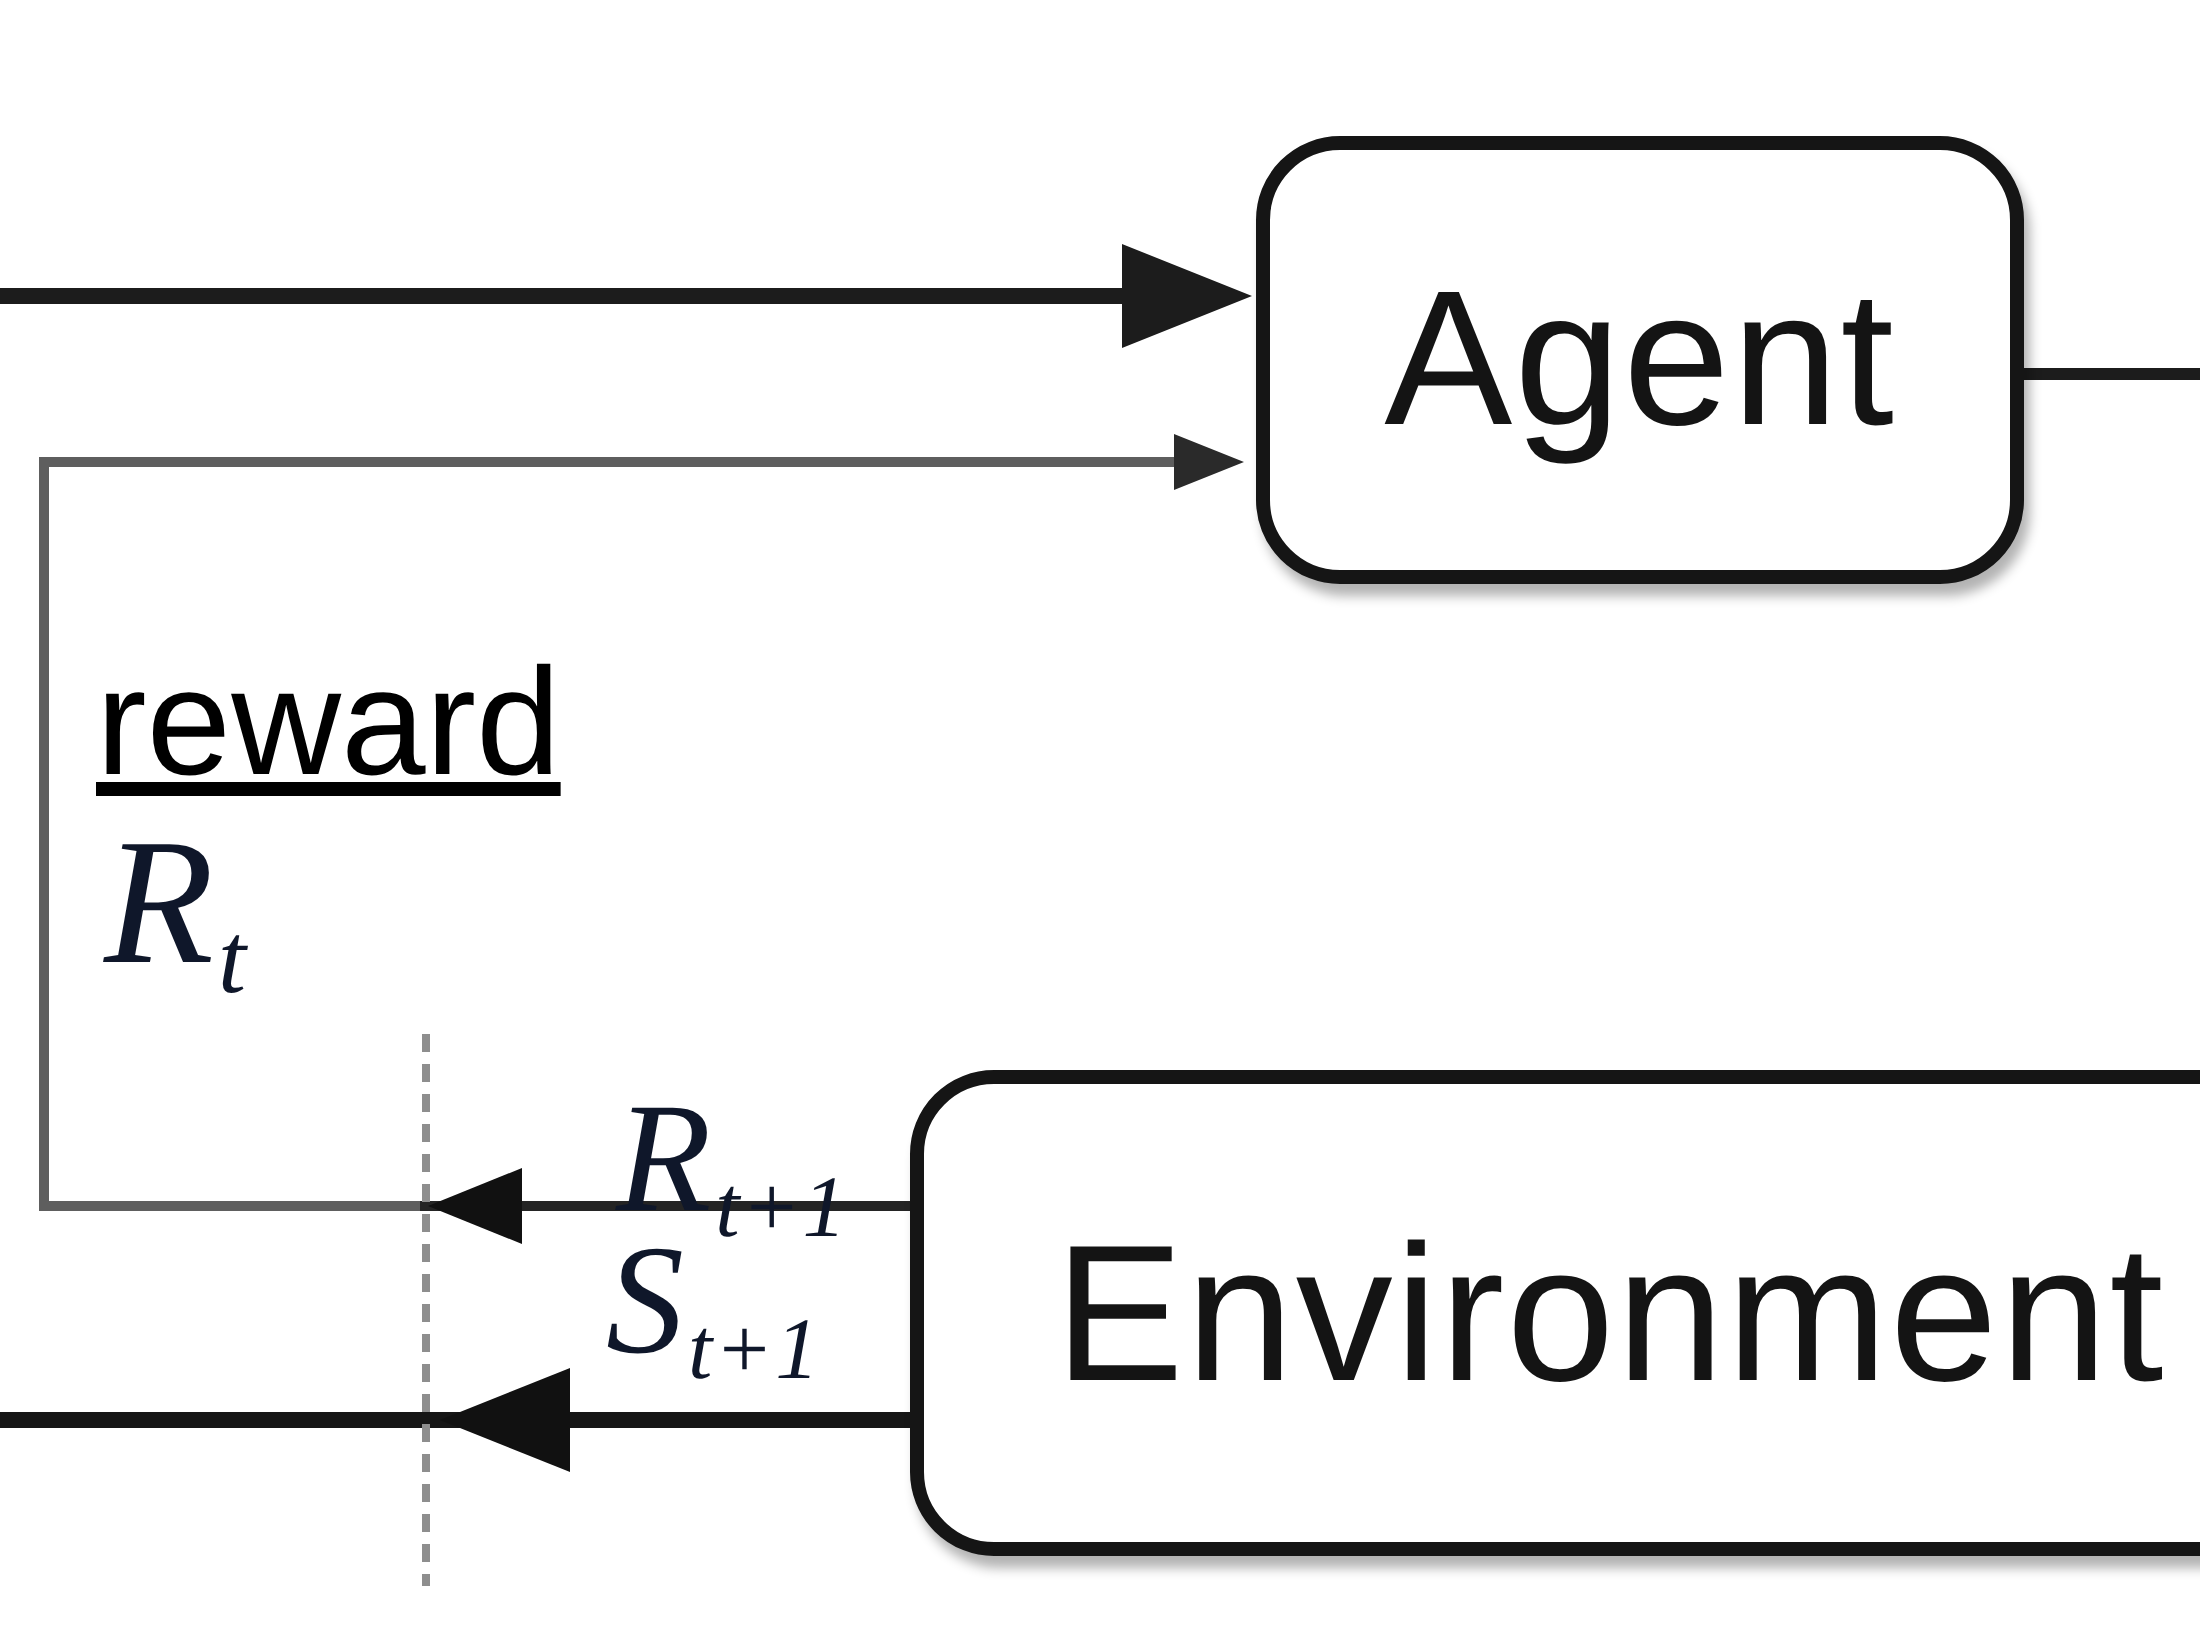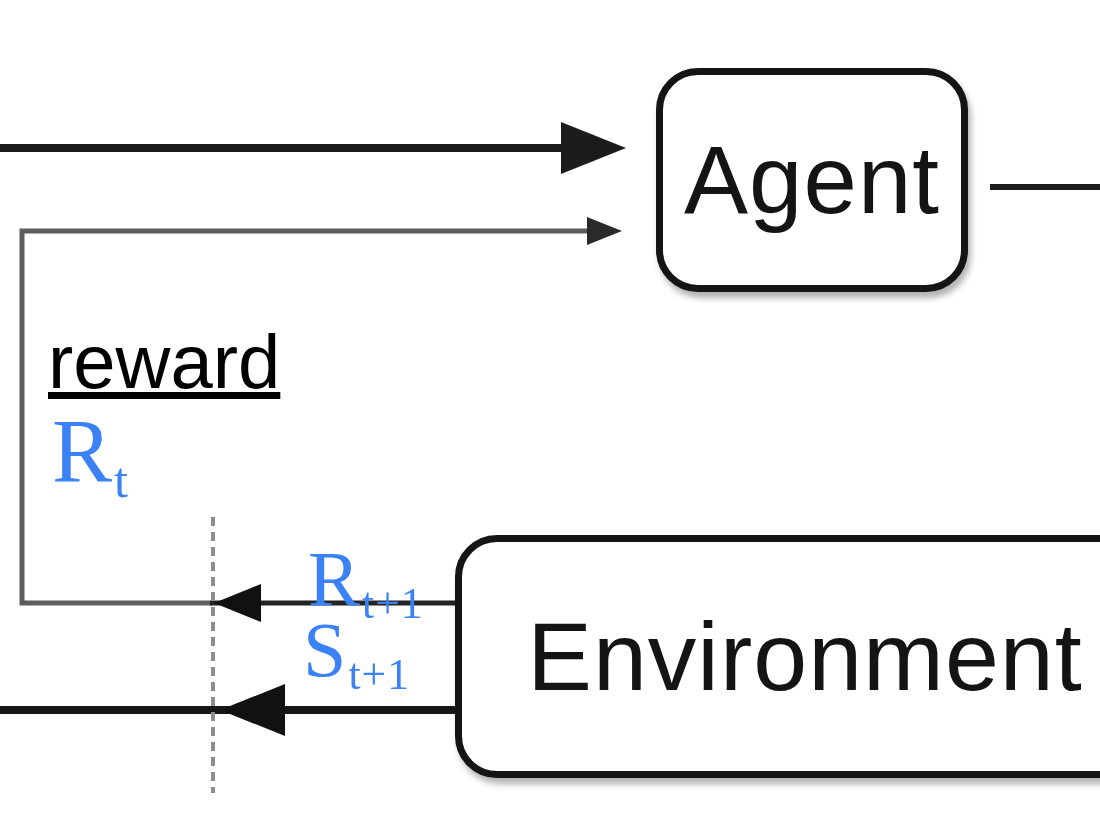--- a/index.html
+++ b/index.html
@@ -30,23 +30,23 @@
     border: 7px solid #151515;
     border-radius: 42px;
     box-shadow: 3px 6px 6px rgba(0,0,0,0.30);
     display: flex;
     align-items: center;
     justify-content: center;
     z-index: 2;
     color: #141414;
   }
   .node-agent {
-    left: 656px;
+    left: 628px;
     top: 68px;
-    width: 312px;
+    width: 384px;
     height: 224px;
     font-size: 96px;
   }
   .node-environment {
     left: 455px;
     top: 535px;
     width: 700px;
     height: 243px;
     font-size: 97px;
   }
@@ -64,21 +64,22 @@
   }
   .caption-reward {
     left: 48px;
     top: 324px;
     font-size: 76px;
   }
   .mathvar {
     position: absolute;
     z-index: 3;
     font-family: "Liberation Serif", serif;
-    color: #3b82f6;
+    font-style: italic;
+    color: #0f172a;
     line-height: 1;
     white-space: nowrap;
   }
   .math-reward-t   { left: 52px;  top: 407px; font-size: 90px; }
   .math-reward-t1  { left: 308px; top: 540px; font-size: 78px; }
   .math-state-t1   { left: 303px; top: 611px; font-size: 78px; }
   .sub {
     font-size: 0.56em;
     vertical-align: -0.30em;
     margin-left: 2px;

